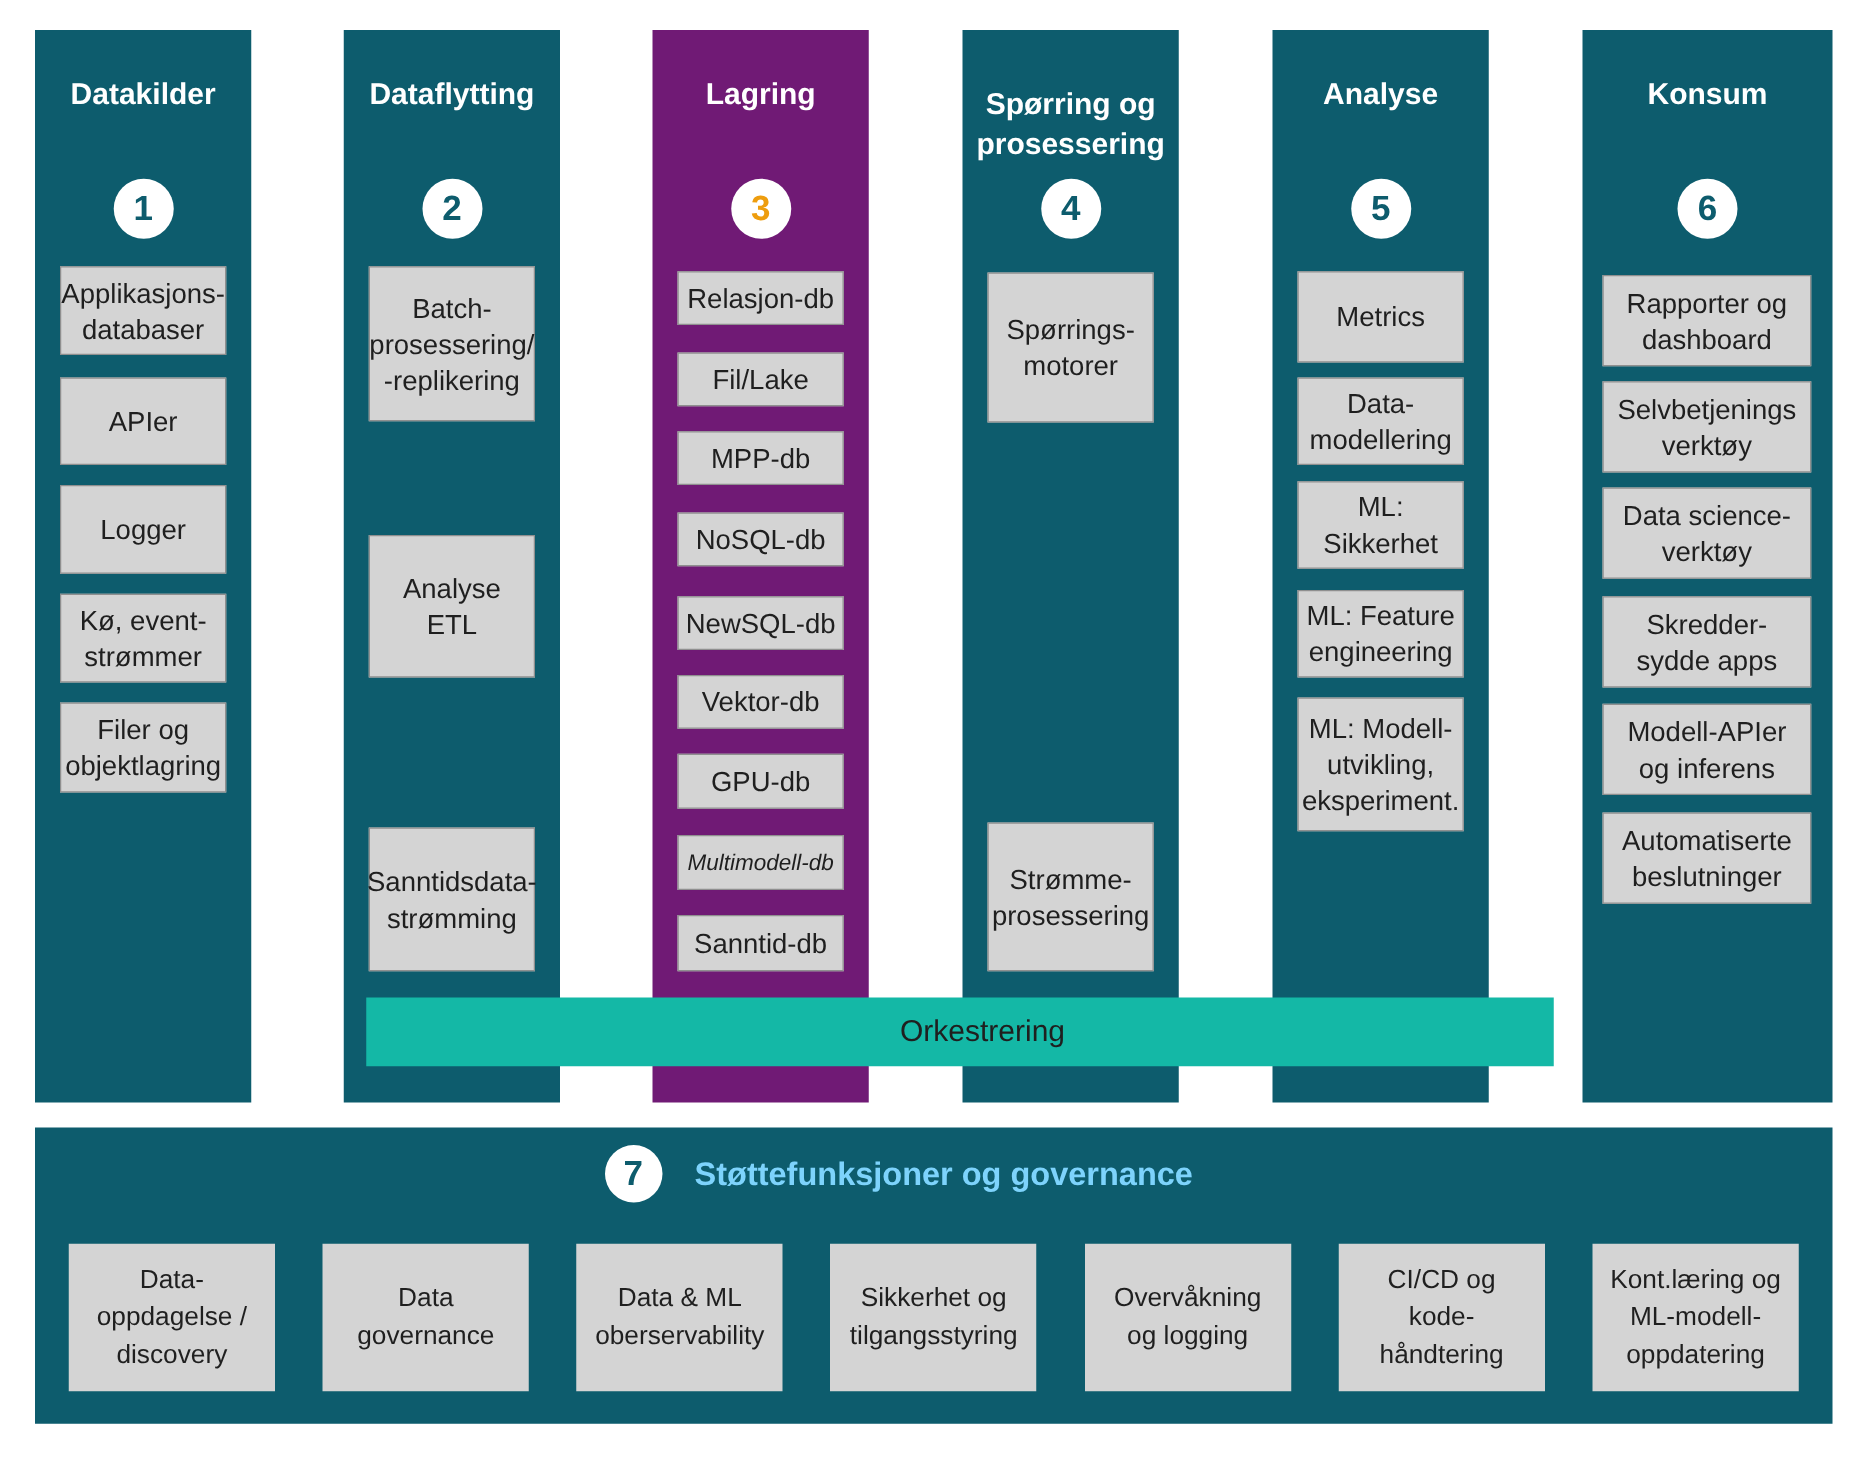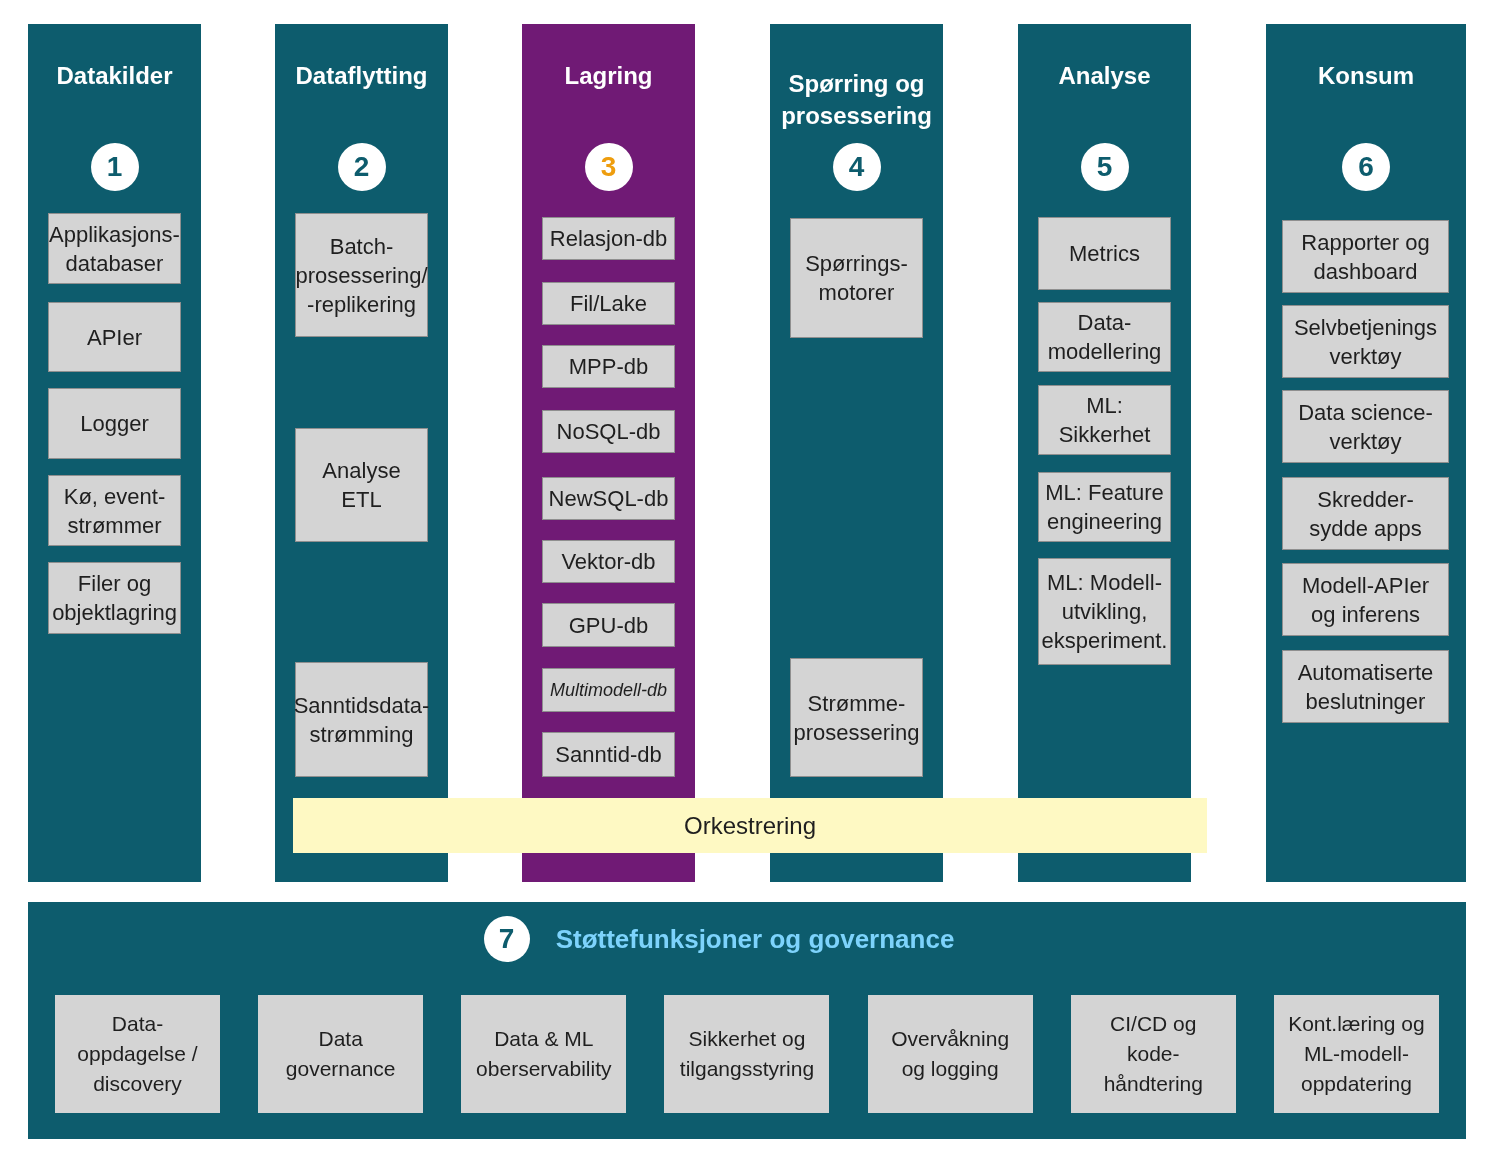--- a/index.html
+++ b/index.html
@@ -31,22 +31,22 @@
   .c3 .bx7{top:579px;height:44px}.c3 .bx8{top:644px;height:44px}.c3 .bx9{top:708px;height:45px}
   
   .c4 .bx1{top:194px;height:120px}.c4 .bx2{top:634px;height:119px}
   
   .c5 .bx1{top:193px;height:73px}.c5 .bx2{top:278px;height:70px}.c5 .bx3{top:361px;height:70px}
   .c5 .bx4{top:448px;height:70px}.c5 .bx5{top:534px;height:107px}
   
   .c6 .bx1{top:196px;height:73px}.c6 .bx2{top:281px;height:73px}.c6 .bx3{top:366px;height:73px}
   .c6 .bx4{top:453px;height:73px}.c6 .bx5{top:539px;height:73px}.c6 .bx6{top:626px;height:73px}
   
-  .orch{position:absolute;left:293px;top:798px;width:914px;height:55px;background:#fef9c3;
-        display:flex;align-items:center;justify-content:center;color:#1f1f1f;font-size:24px;}
+  .orch{position:absolute;left:293px;top:798px;width:914px;height:55px;background:#14b8a6;
+        display:flex;align-items:center;justify-content:center;color:#1f1f1f;font-size:24px;padding-left:36px;}
   
   .support{position:absolute;left:28px;top:902px;width:1438px;height:237px;background:#0d5c6d;}
   .support-header{position:absolute;top:14px;left:0;right:0;display:flex;align-items:center;
                   justify-content:center;gap:26px;transform:translateX(-28px);}
   .support-circle{width:46px;height:46px;border-radius:50%;background:#ffffff;color:#0d5c6d;
                   font-size:28px;font-weight:bold;display:flex;align-items:center;justify-content:center;}
   .support-title{color:#7dd3fc;font-size:26px;font-weight:bold;}
   .support-boxes{position:absolute;top:93px;left:27px;right:27px;display:flex;
                  justify-content:space-between;}
   .sbox{width:165px;height:118px;background:#d4d4d4;color:#1f1f1f;display:flex;align-items:center;

